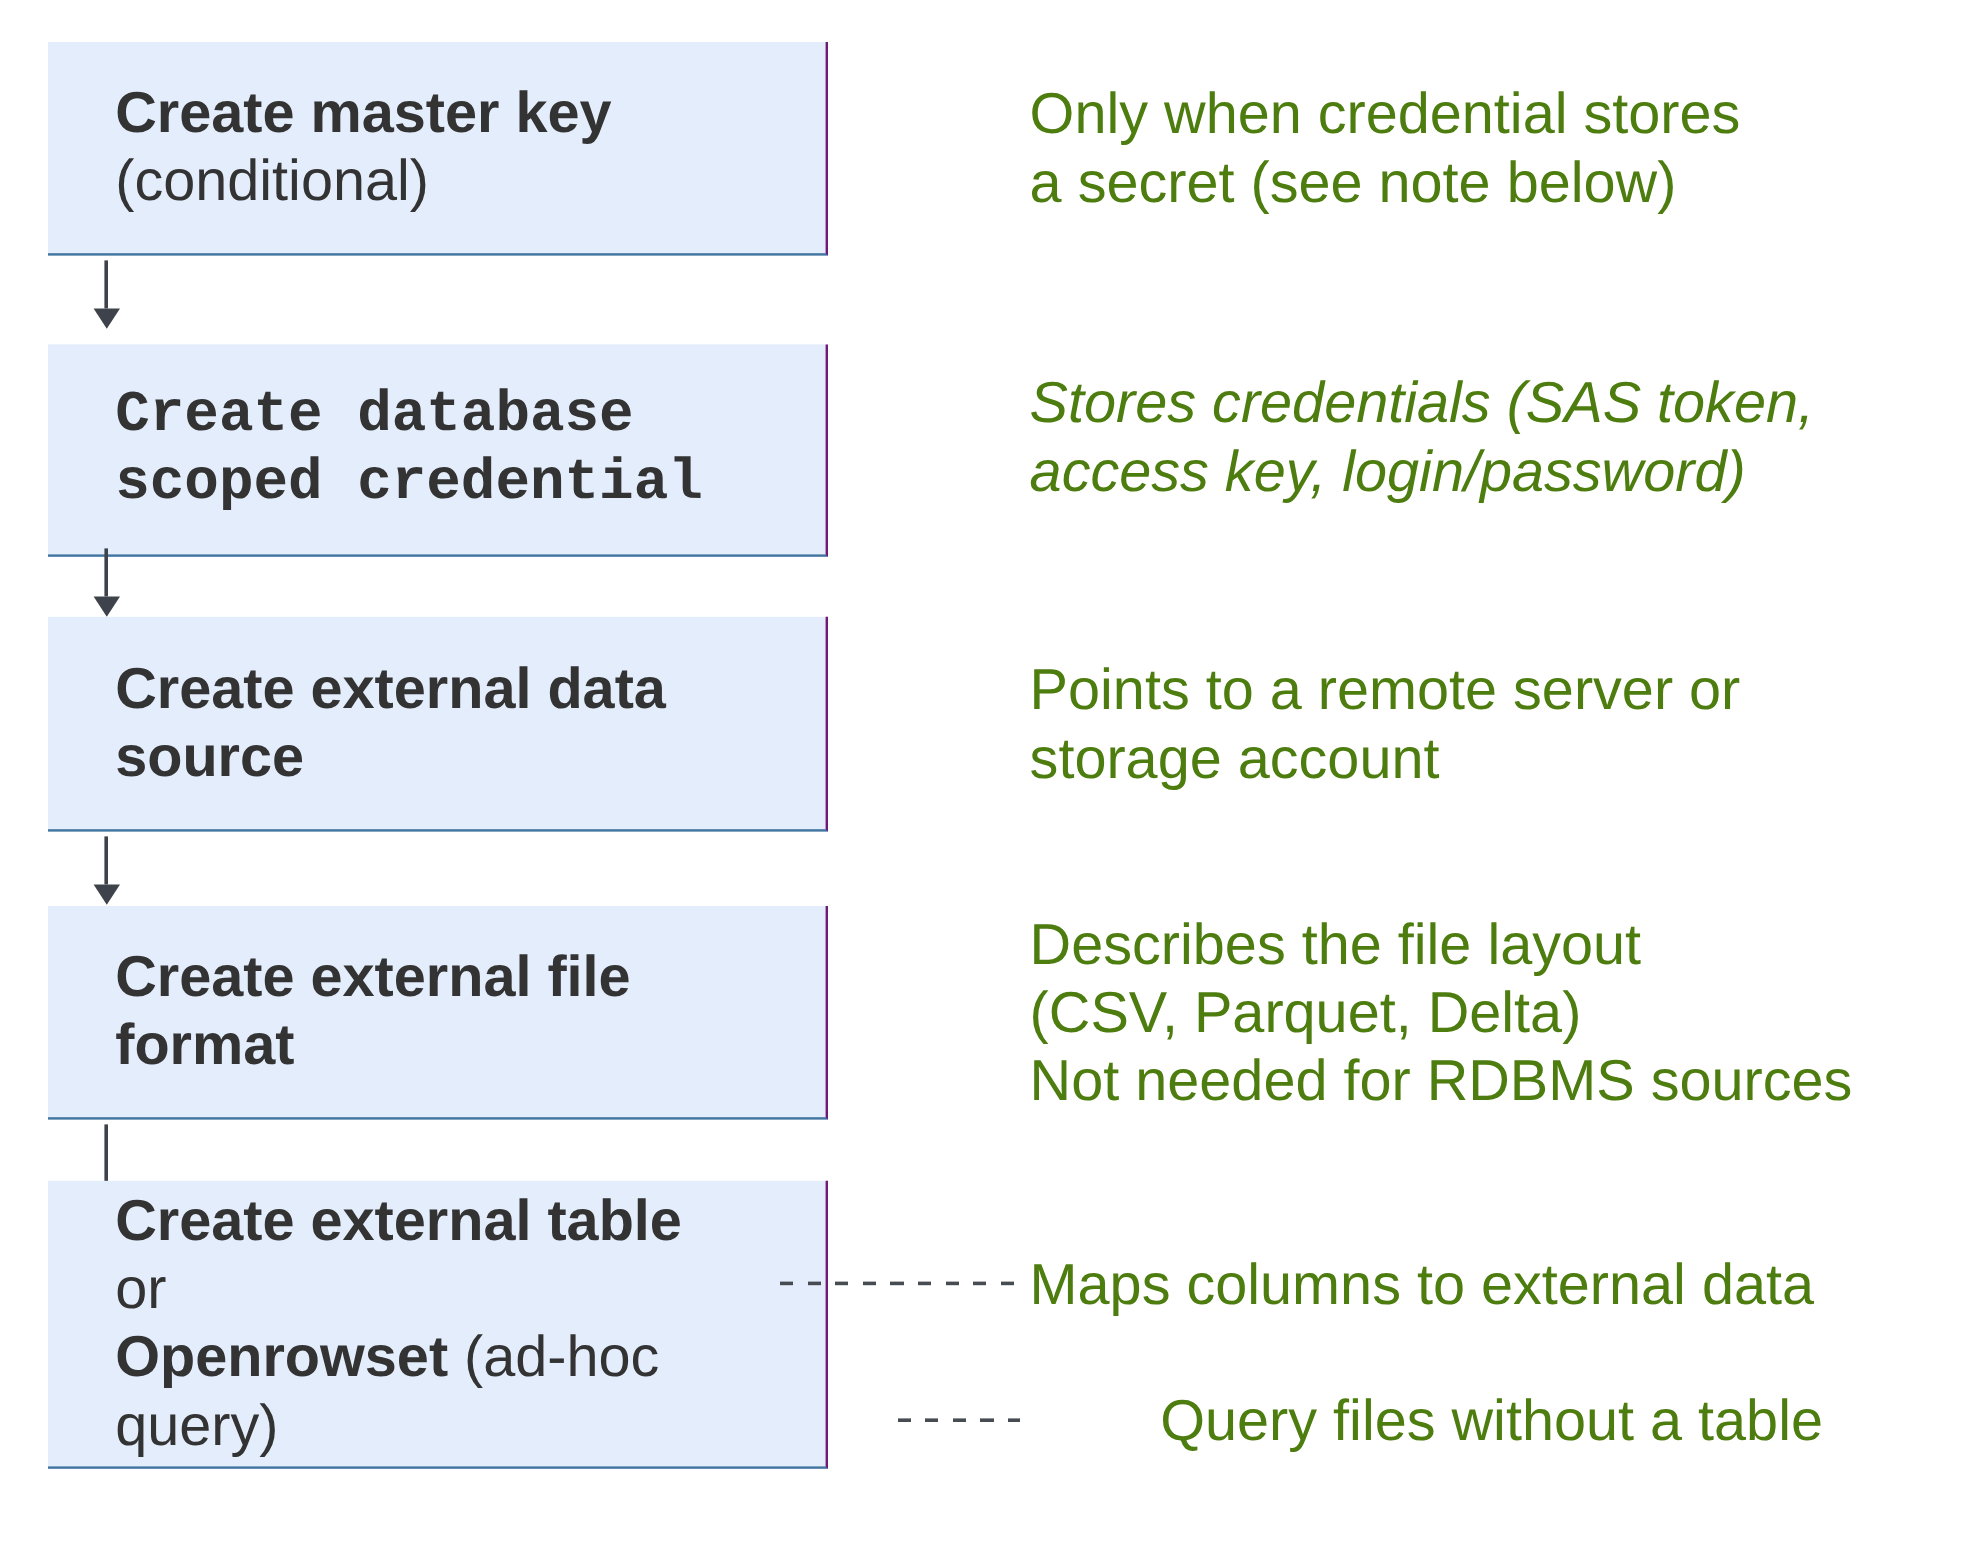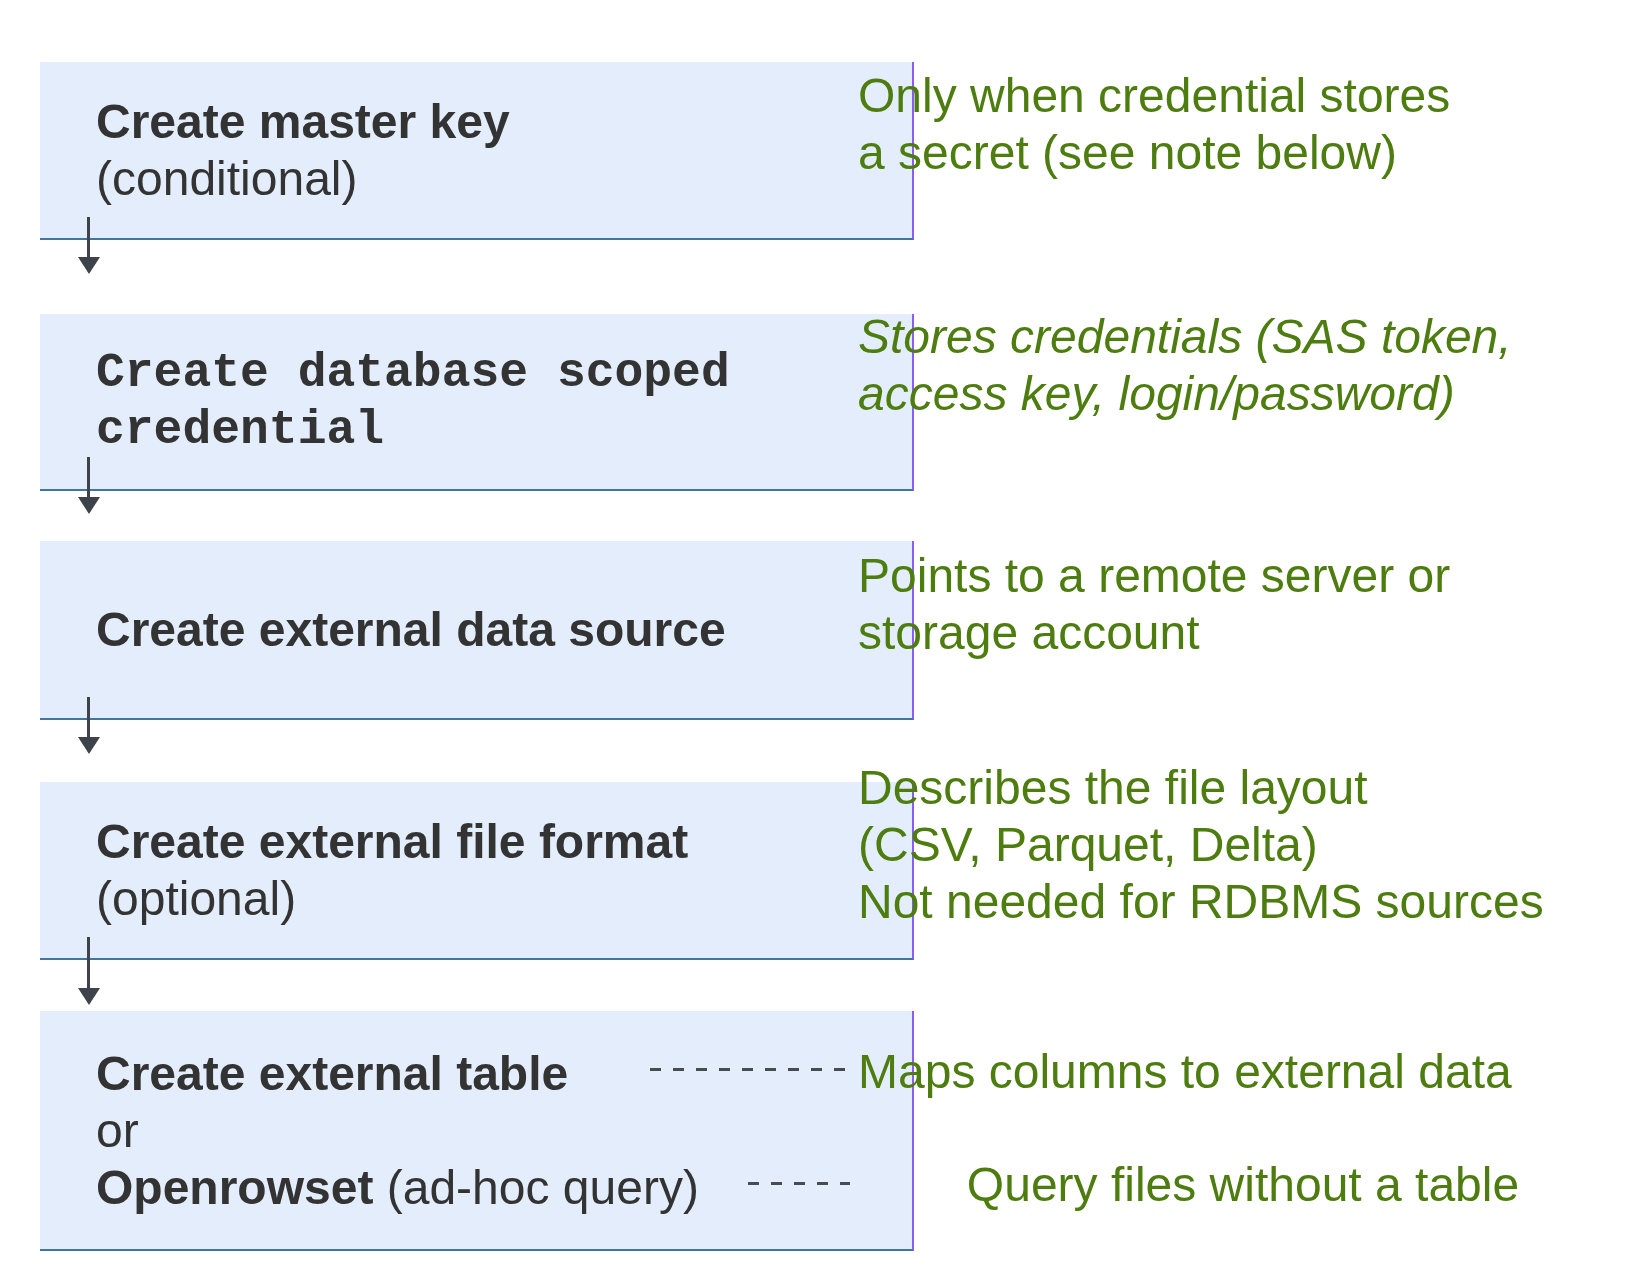--- a/index.html
+++ b/index.html
@@ -11,34 +11,33 @@
     position: relative;
     width: 1638px;
     height: 1284px;
     font-family: "Liberation Sans", "DejaVu Sans", sans-serif;
     color: #333333;
     overflow: hidden;
   }
   .box {
     position: absolute;
     left: 40px;
-    width: 874px;
+    width: 650px;
     box-sizing: border-box;
     background: #e3edfb;
-    border-right: 2px solid #8b5cf6;
+    border-right: 2px solid #701a75;
     border-bottom: 2px solid #41749f;
     display: flex;
     flex-direction: column;
     justify-content: center;
     padding-left: 56px;
     padding-right: 14px;
     font-size: 48px;
     line-height: 57px;
     color: #333333;
-    margin-top: 27px;
   }
   .b { font-weight: bold; }
   .note {
     position: absolute;
     left: 858px;
     width: 770px;
     display: flex;
     flex-direction: column;
     justify-content: center;
     font-size: 48px;
@@ -92,21 +91,20 @@
 <div class="box" style="top:514px; height:179px;">
   <div><span class="b">Create external data source</span></div>
 </div>
 <div class="note" style="top:514px; height:179px;">Points to a remote server or
 storage account</div>
 
 <div class="arrow" style="top:697px; height:40px;"></div>
 
 <div class="box" style="top:755px; height:178px;">
   <div><span class="b">Create external file format</span></div>
-  <div>(optional)</div>
 </div>
 <div class="note" style="top:755px; height:178px;">Describes the file layout
 (CSV, Parquet, Delta)
 Not needed for RDBMS sources</div>
 
 <div class="arrow" style="top:937px; height:51px;"></div>
 
 <div class="box" style="top:984px; height:240px;justify-content:center;">
   <div><span class="b">Create external table</span></div>
   <div>or</div>

